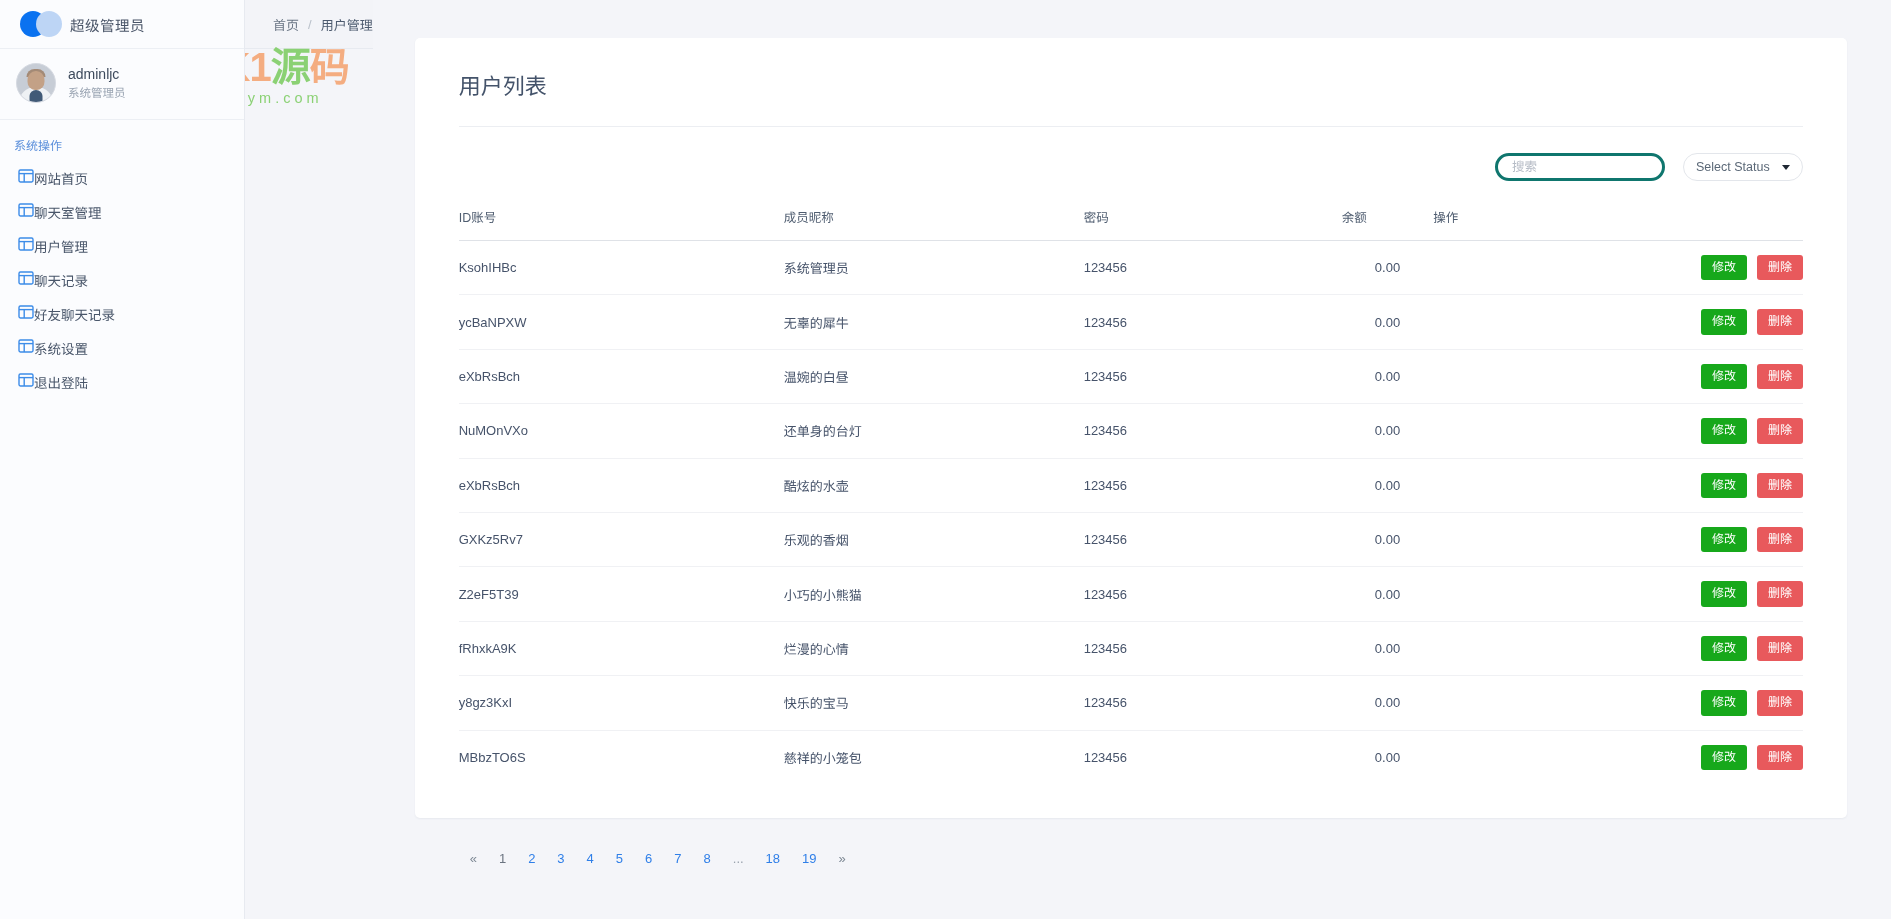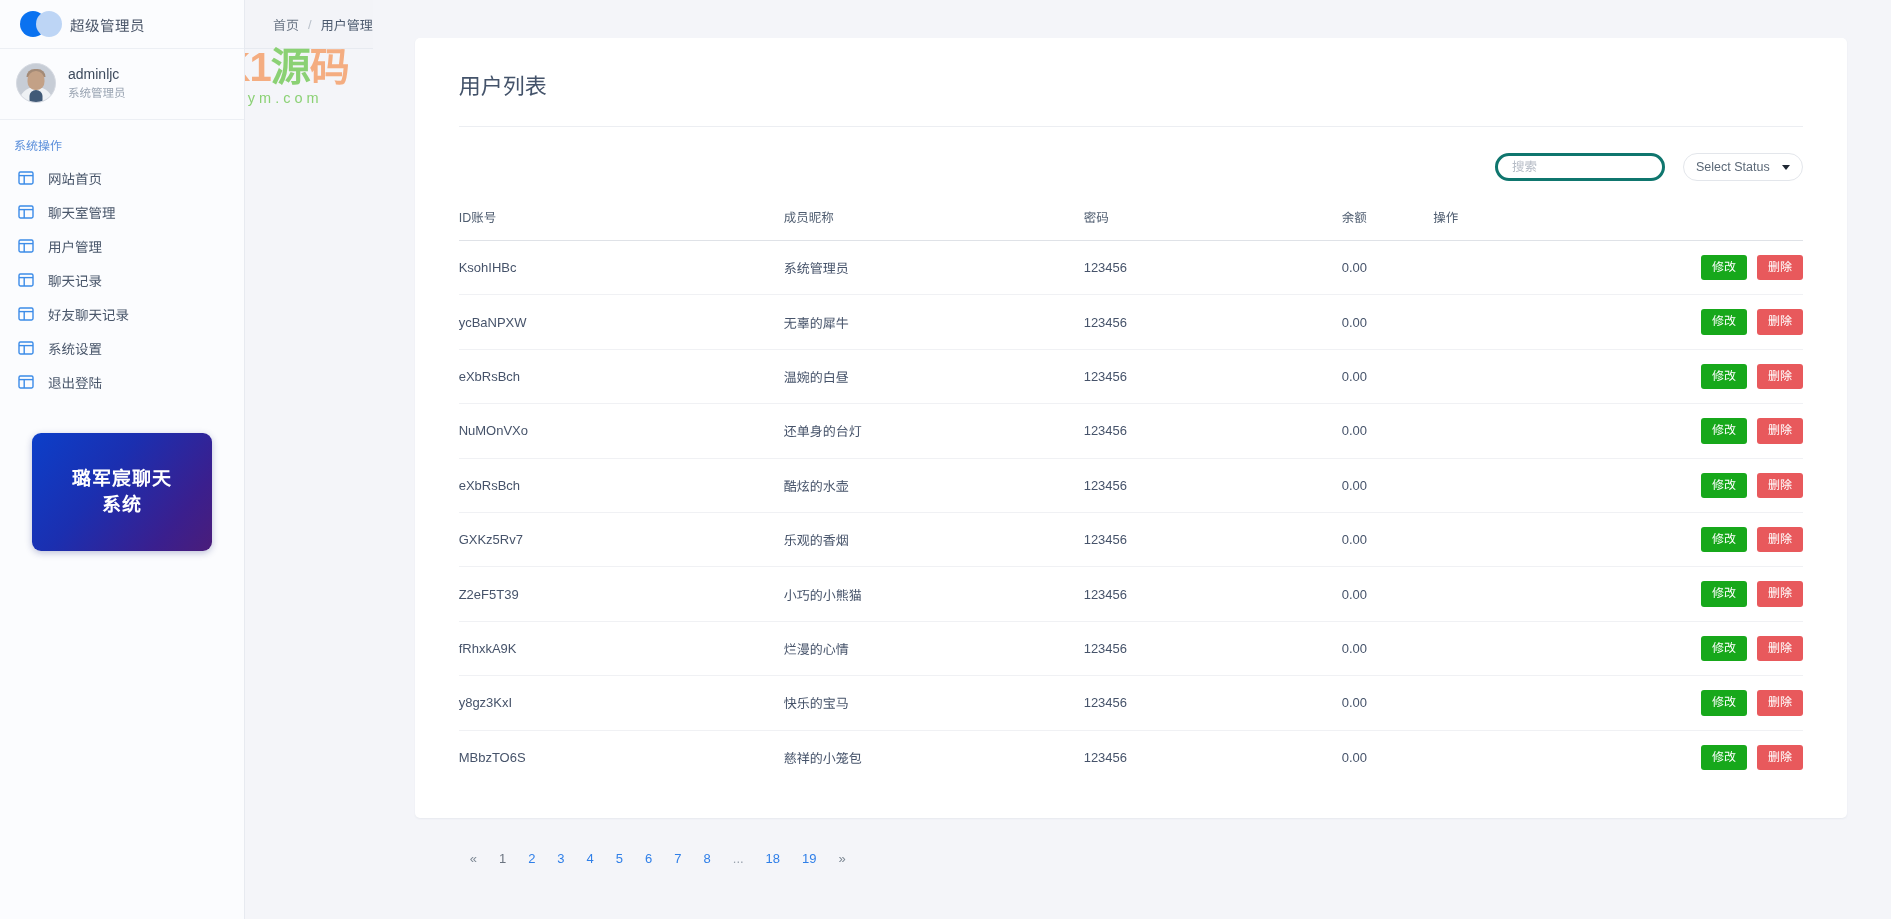--- a/index.html
+++ b/index.html
@@ -88,22 +88,21 @@
   .user-role { font-size: 11.5px; color: #9aa4b2; margin-top: 2px; }
 
   .nav-section {
     font-size: 12px;
     color: #5b8fdb;
     padding: 16px 0 8px 14px;
   }
   .nav-list { list-style: none; }
   .nav-item {
     display: flex;
-    align-items: center;
-    gap: 14px;
+    align-items: flex-start;
     padding: 7px 0 7px 18px;
     font-size: 13.5px;
     color: #49566a;
     cursor: pointer;
   }
   .ico-layout { width: 16px; height: 16px; flex: none; display: block; }
 
   .promo {
     margin: 34px auto 0 auto;
     width: 180px;
@@ -276,21 +275,21 @@
   table.userlist td {
     font-size: 13px;
     color: #46536a;
     padding: 14px 0;
     border-bottom: 1px solid #f0f1f4;
   }
   table.userlist tr:last-child td { border-bottom: none; }
   .col-id { width: 325px; }
   .col-nick { width: 300px; }
   .col-pwd { width: 258px; }
-  .col-bal { width: auto; }
+  .col-bal { width: auto; text-align: center; }
   .col-act { text-align: right; white-space: nowrap; }
   th.col-act { text-align: right; }
 
   .btn {
     display: inline-block;
     font-size: 12px;
     color: #fff;
     border: none;
     border-radius: 3px;
     padding: 4px 11px;
@@ -414,26 +413,20 @@
             <svg class="ico-layout" viewBox="0 0 16 16" fill="none">
   <rect x="1" y="2" width="14" height="12" rx="1.4" stroke="#3c8ce8" stroke-width="1.4"></rect>
   <path d="M1 5.6h14" stroke="#3c8ce8" stroke-width="1.4"></path>
   <path d="M6.2 5.6V14" stroke="#3c8ce8" stroke-width="1.4"></path>
 </svg>
           </span>
           <span>退出登陆</span>
         </li>
       </ul>
 
-    <div class="promo">
-      <span>
-        <em style="font-style:normal">璐军宸聊天</em><br>
-        <em style="font-style:normal">系统</em>
-      </span>
-    </div>
   </aside>
 
   <section class="main">
 
     <div class="topbar">
       <div class="crumbs">
         <span class="crumb">首页</span>
         <span class="crumb-sep">/</span>
         <span class="crumb active">用户管理</span>
       </div>

